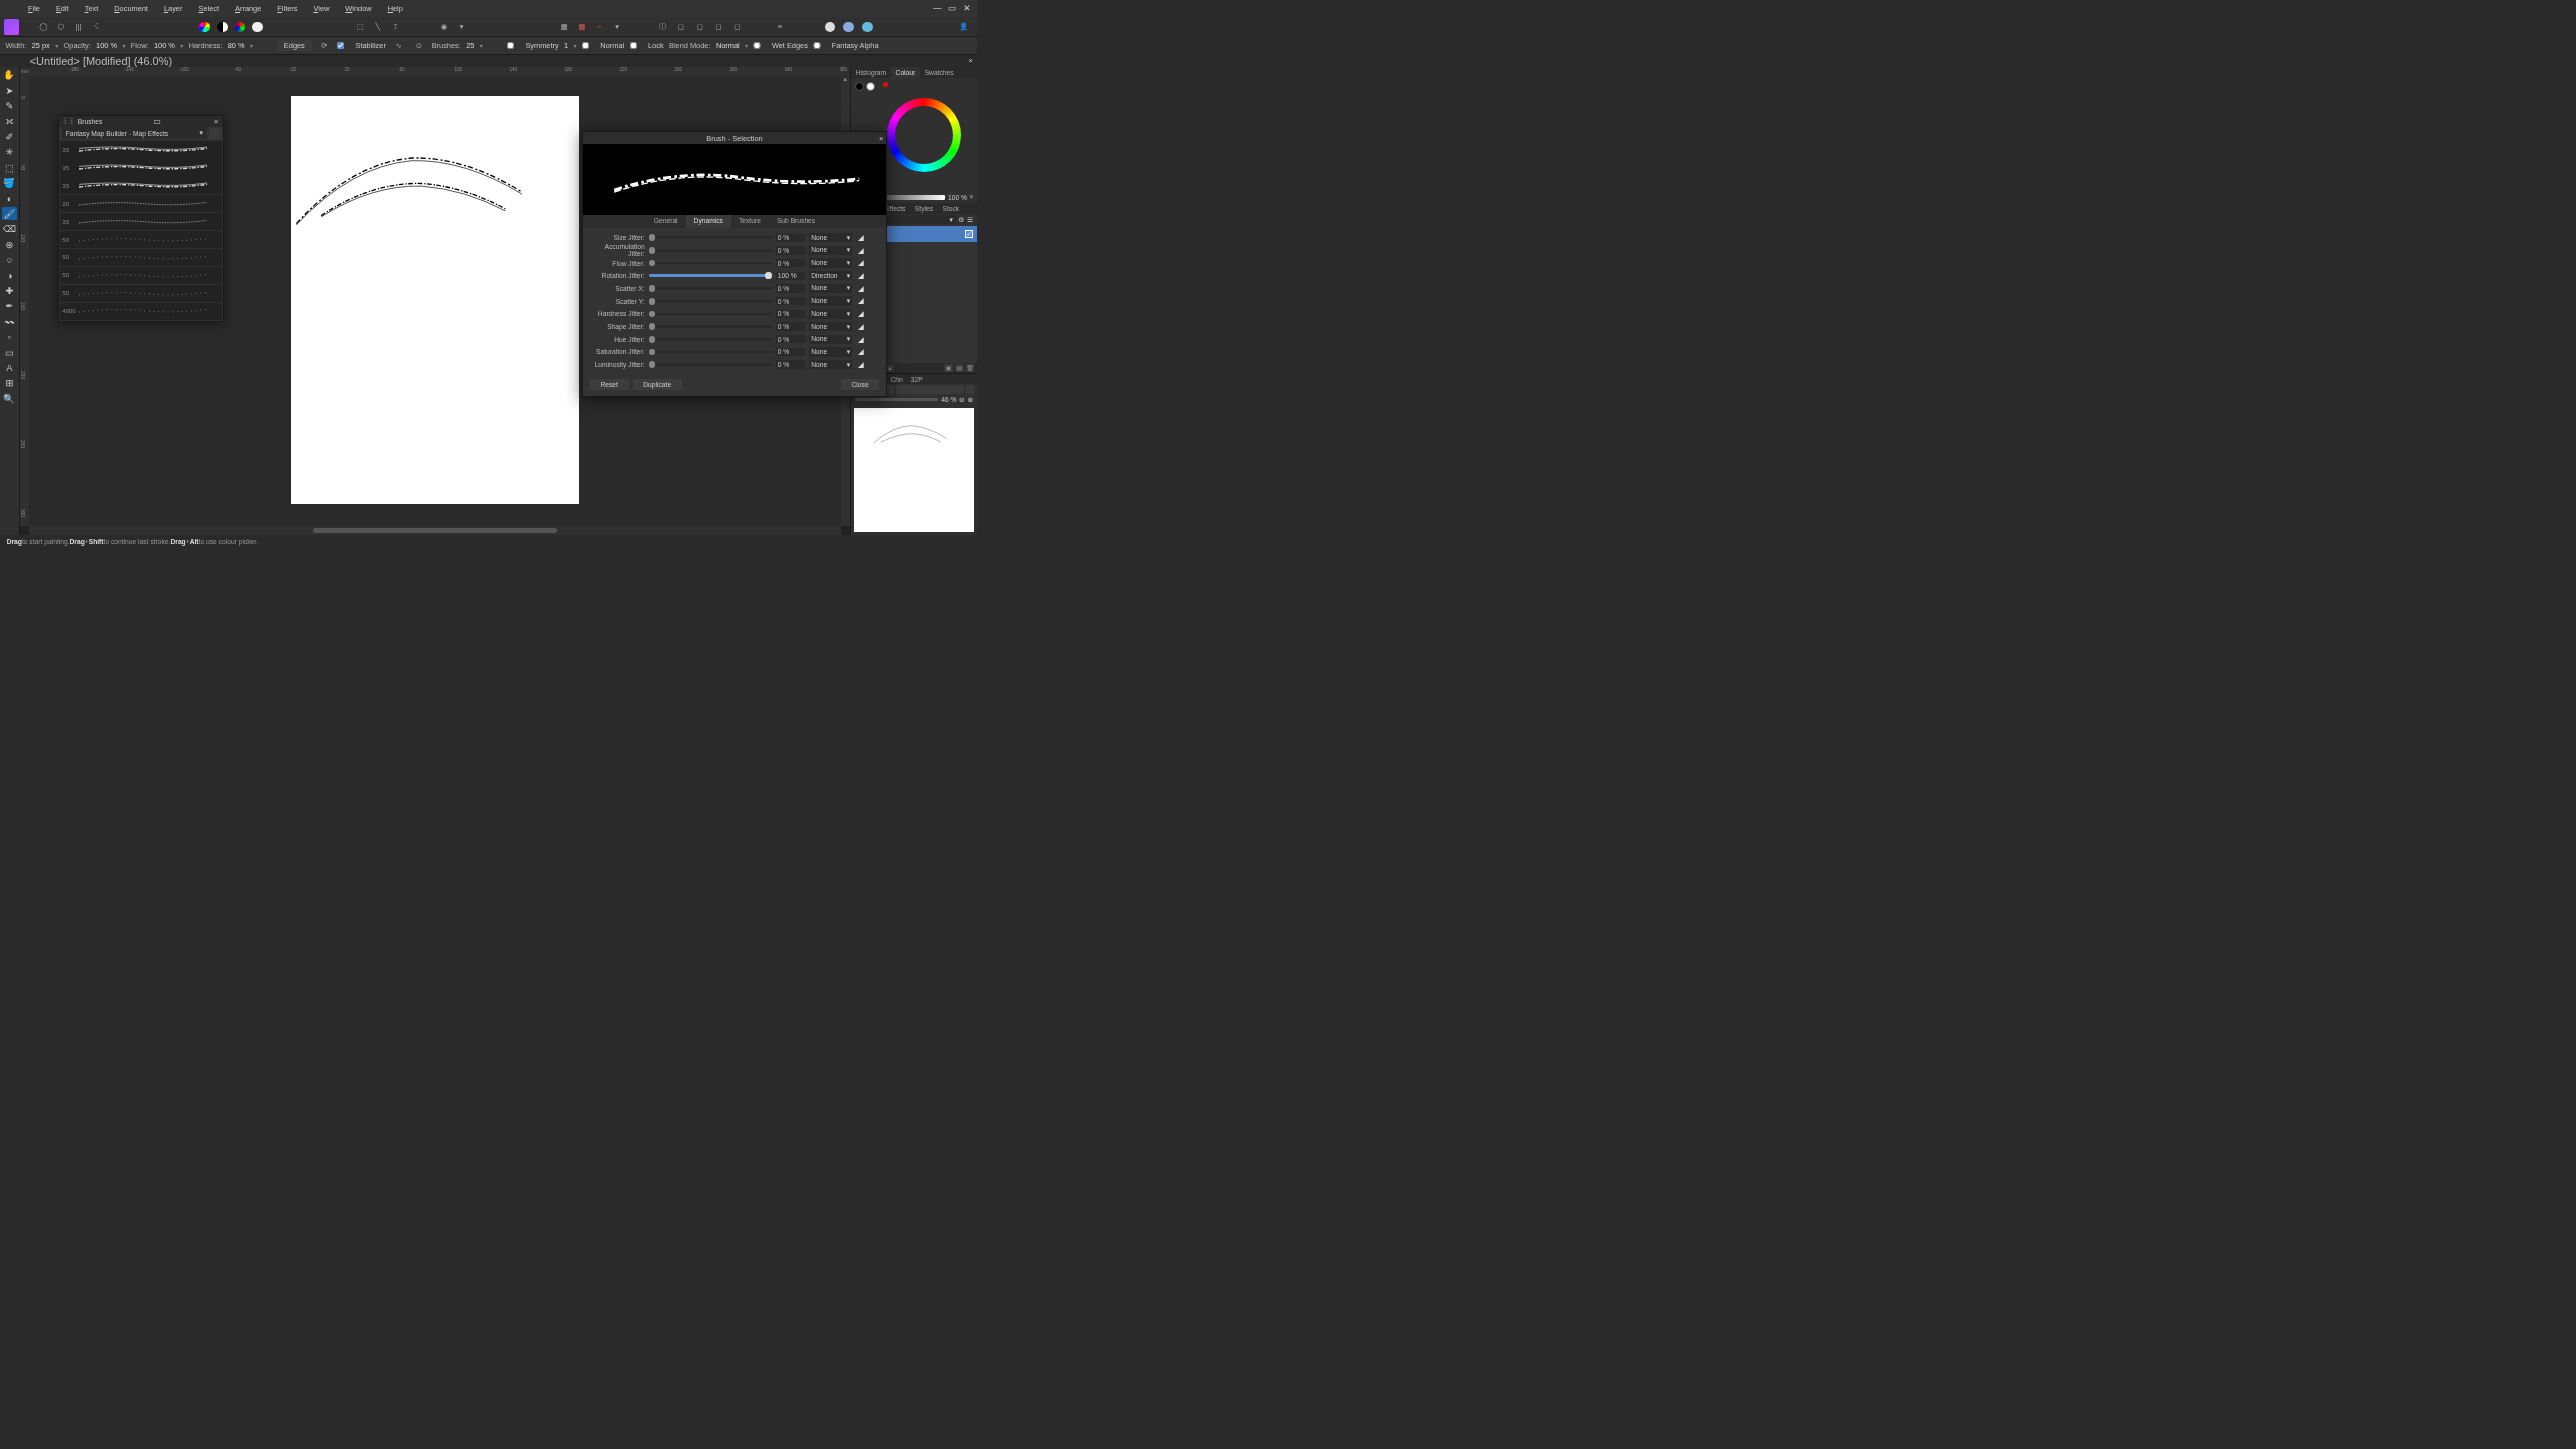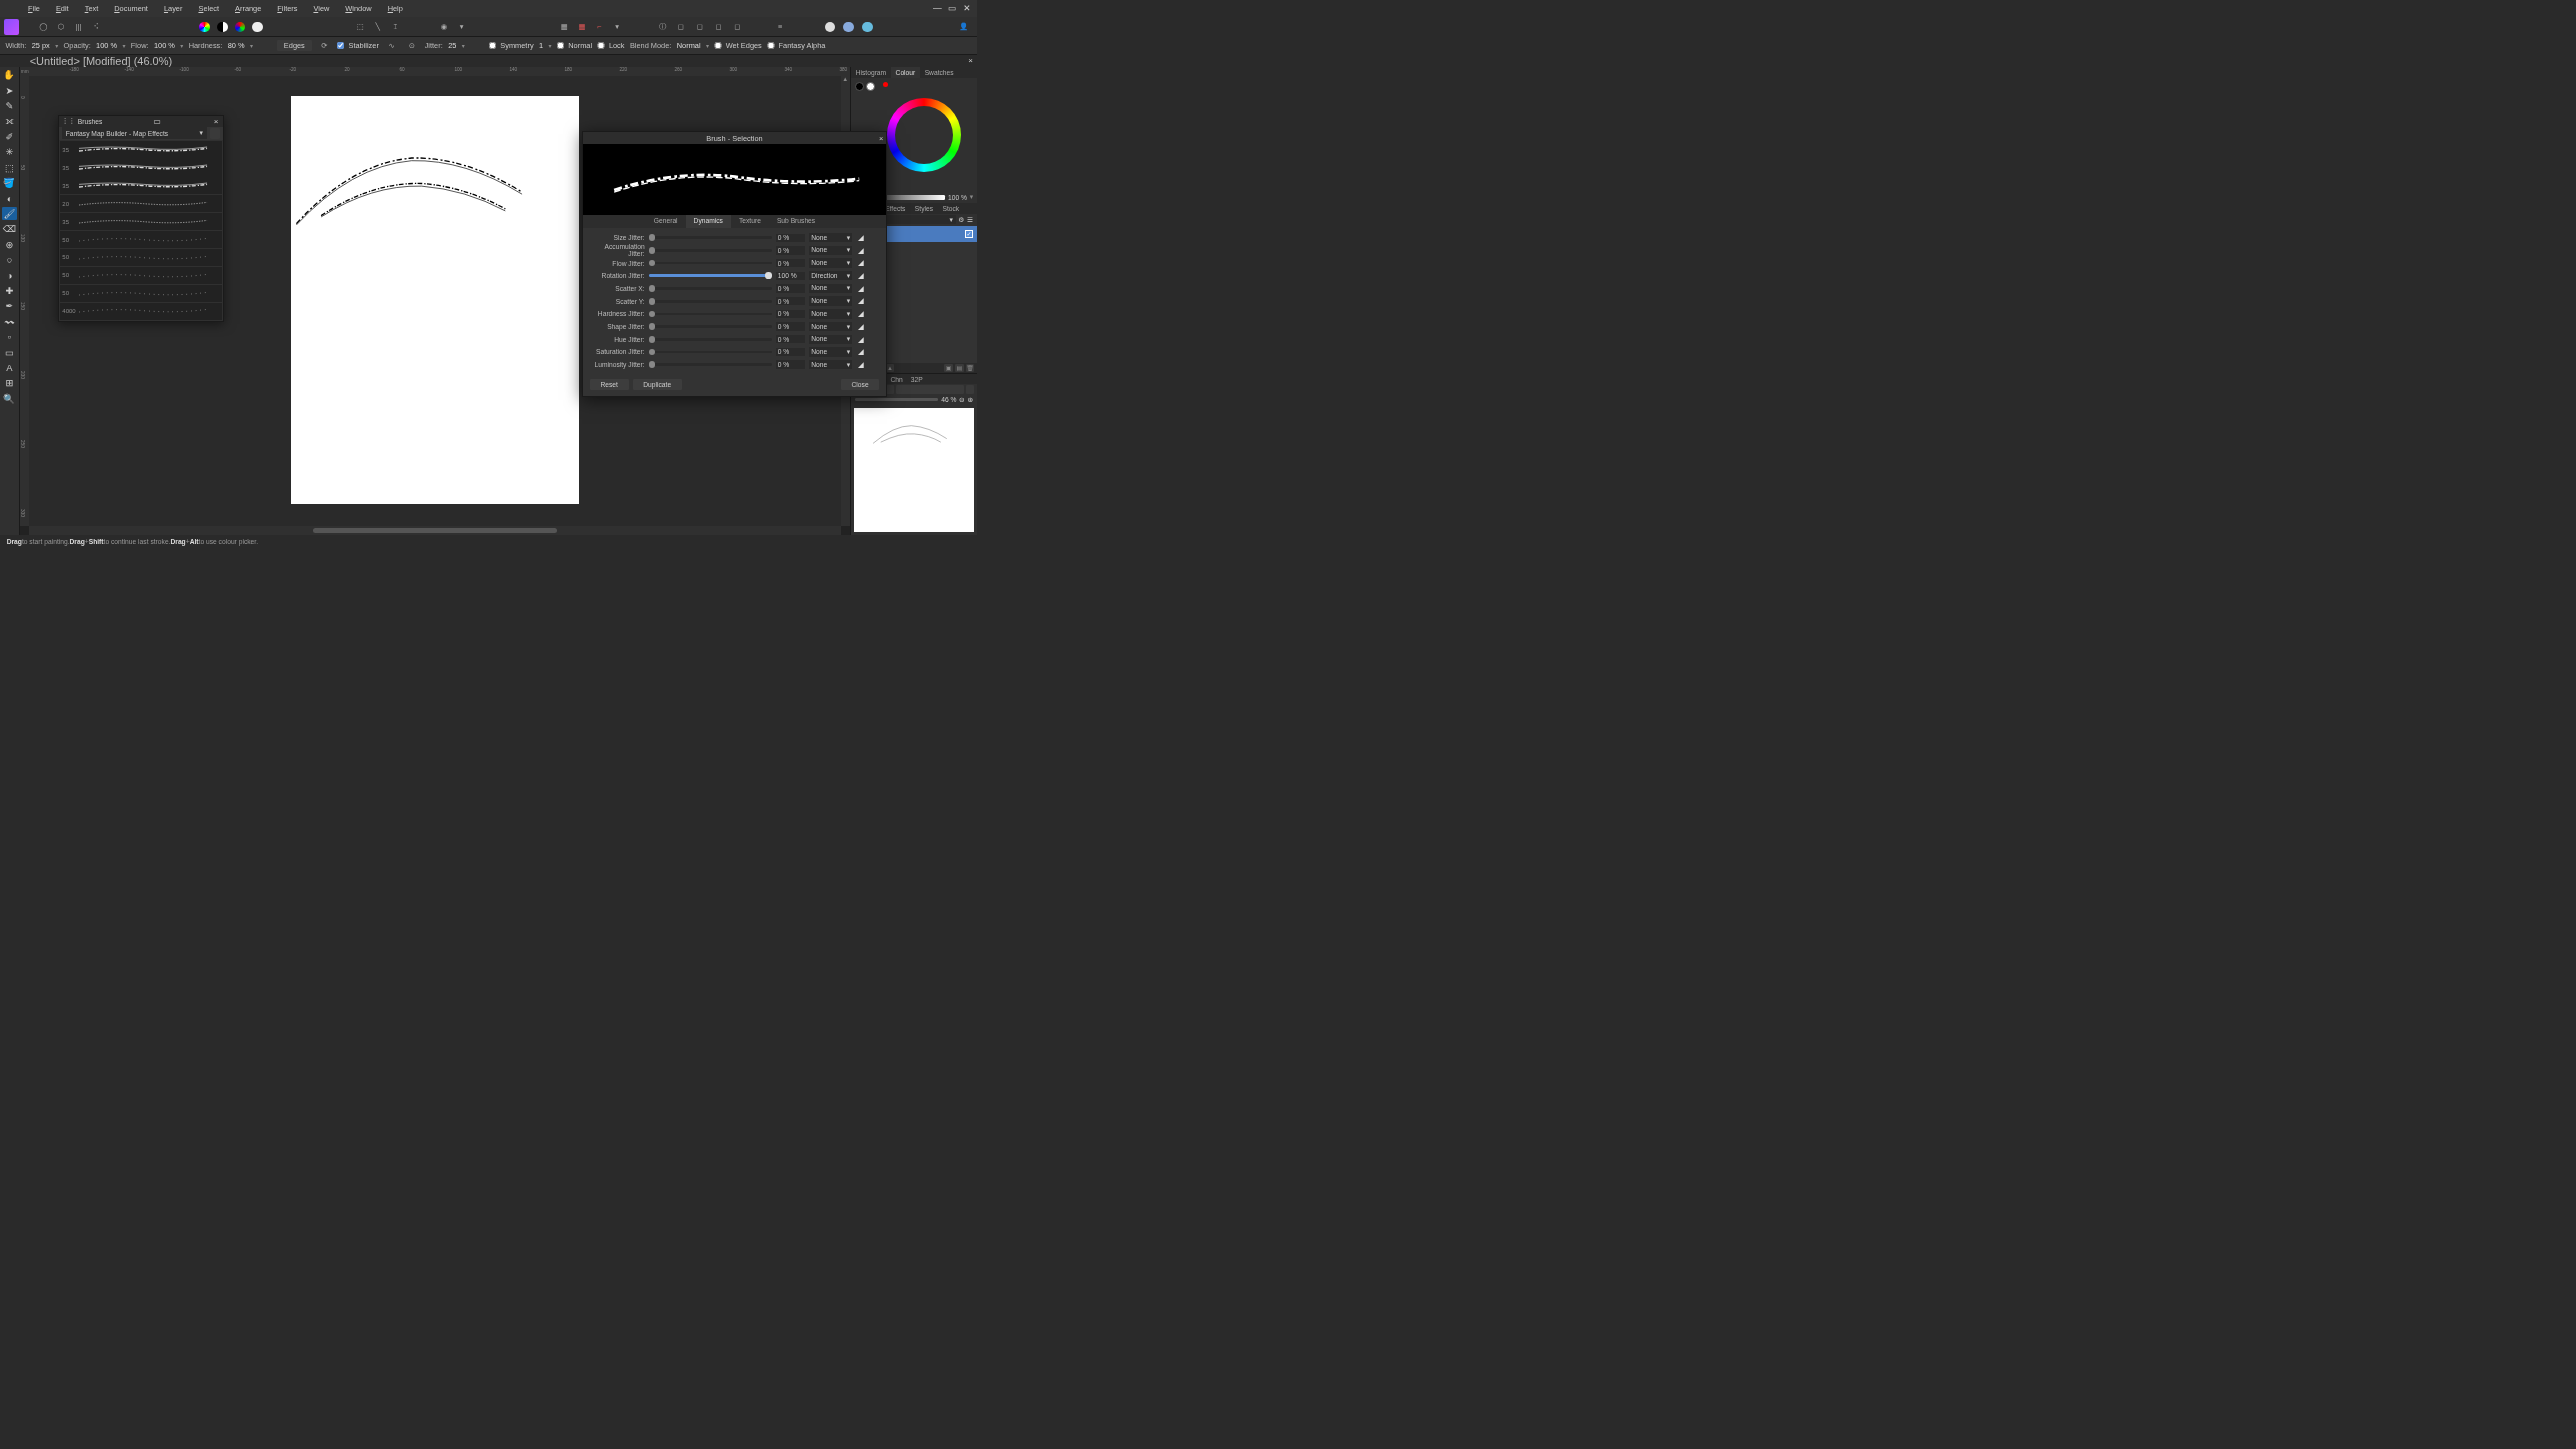--- a/index.html
+++ b/index.html
@@ -19,21 +19,21 @@
 .tb-sep { width: 10.7px; }
 .tb-right { margin-left: auto; display:flex; gap:4px; padding-right:5.4px; align-items:center; }
 .circ { width: 10.7px; height:10.7px; border-radius:50%; display:inline-block; }
 
 
 .ctxbar { height: 17.4px; background: #333; display: flex; align-items: center; padding: 0 5.4px; gap: 5.4px; font-size: 7.4px; border-bottom:0.7px solid #1a1a1a; }
 .ctxbar label { color: #bbb; }
 .ctxbar .val { background: #333; color:#ddd; display:inline-flex; align-items:center; gap:2.7px; }
 .ctxbar .dd { color:#888; font-size:6px; margin-left:2.7px; }
 .ctxbar .btn { background:#3a3a3a; padding:1.3px 6.7px; border-radius:1.3px; cursor:pointer; }
-.ctxbar .chk { display:flex; align-items:center; gap:4px; }
+.ctxbar .chk { display:flex; align-items:center; gap:11px; }
 .ctxbar input[type=checkbox]{ width:7.4px; height:7.4px; accent-color:#5a8fd8; }
 
 
 .tabbar { height:12px; background:#2a2a2a; display:flex; align-items:center; padding-left:23px; }
 .doctab { font-size:11px; color:#bbb; padding:0 6.7px; }
 .tabclose { margin-left:auto; padding:0 4px; cursor:pointer; font-size:8px; }
 
 
 .mainarea { position:absolute; top:67px; bottom:12px; left:0; right:0; display:flex; }
 .tools-left { width:20px; background:#303030; display:flex; flex-direction:column; align-items:center; padding-top:1.3px; gap:2px; border-right:0.7px solid #1a1a1a; }
@@ -226,21 +226,21 @@
     </span>
   <div style="width:13.4px"></div>
   <span class="btn">Edges</span>
   <div class="tb-icon">⟳</div>
   <span class="chk">
       <input type="checkbox" checked="" style="">
       <span>Stabilizer</span>
     </span>
   <div class="tb-icon">∿</div>
   <div class="tb-icon">⊙</div>
-  <label>Jitter:</label>
+  <label>Brushes:</label>
   <span class="val">
       <span>25</span>
       <span class="dd">▾</span>
     </span>
   <div style="width:13.4px"></div>
   <span class="chk">
       <input type="checkbox" style="">
       <span>Symmetry</span>
     </span>
   <span class="val">

